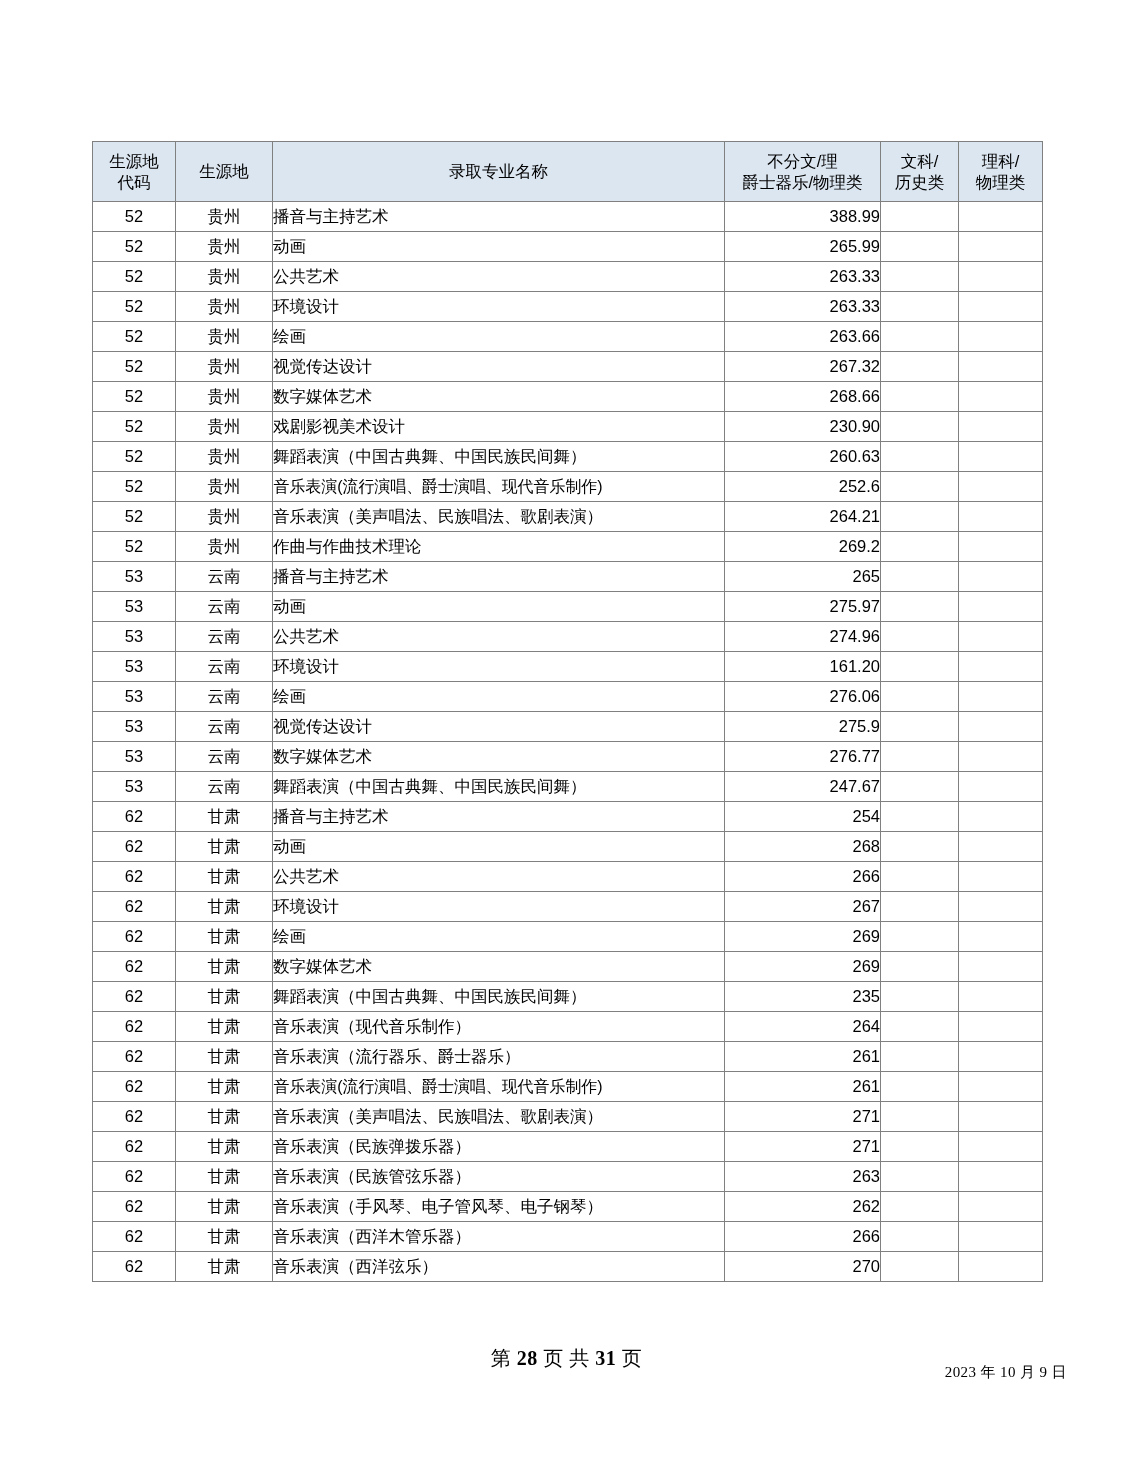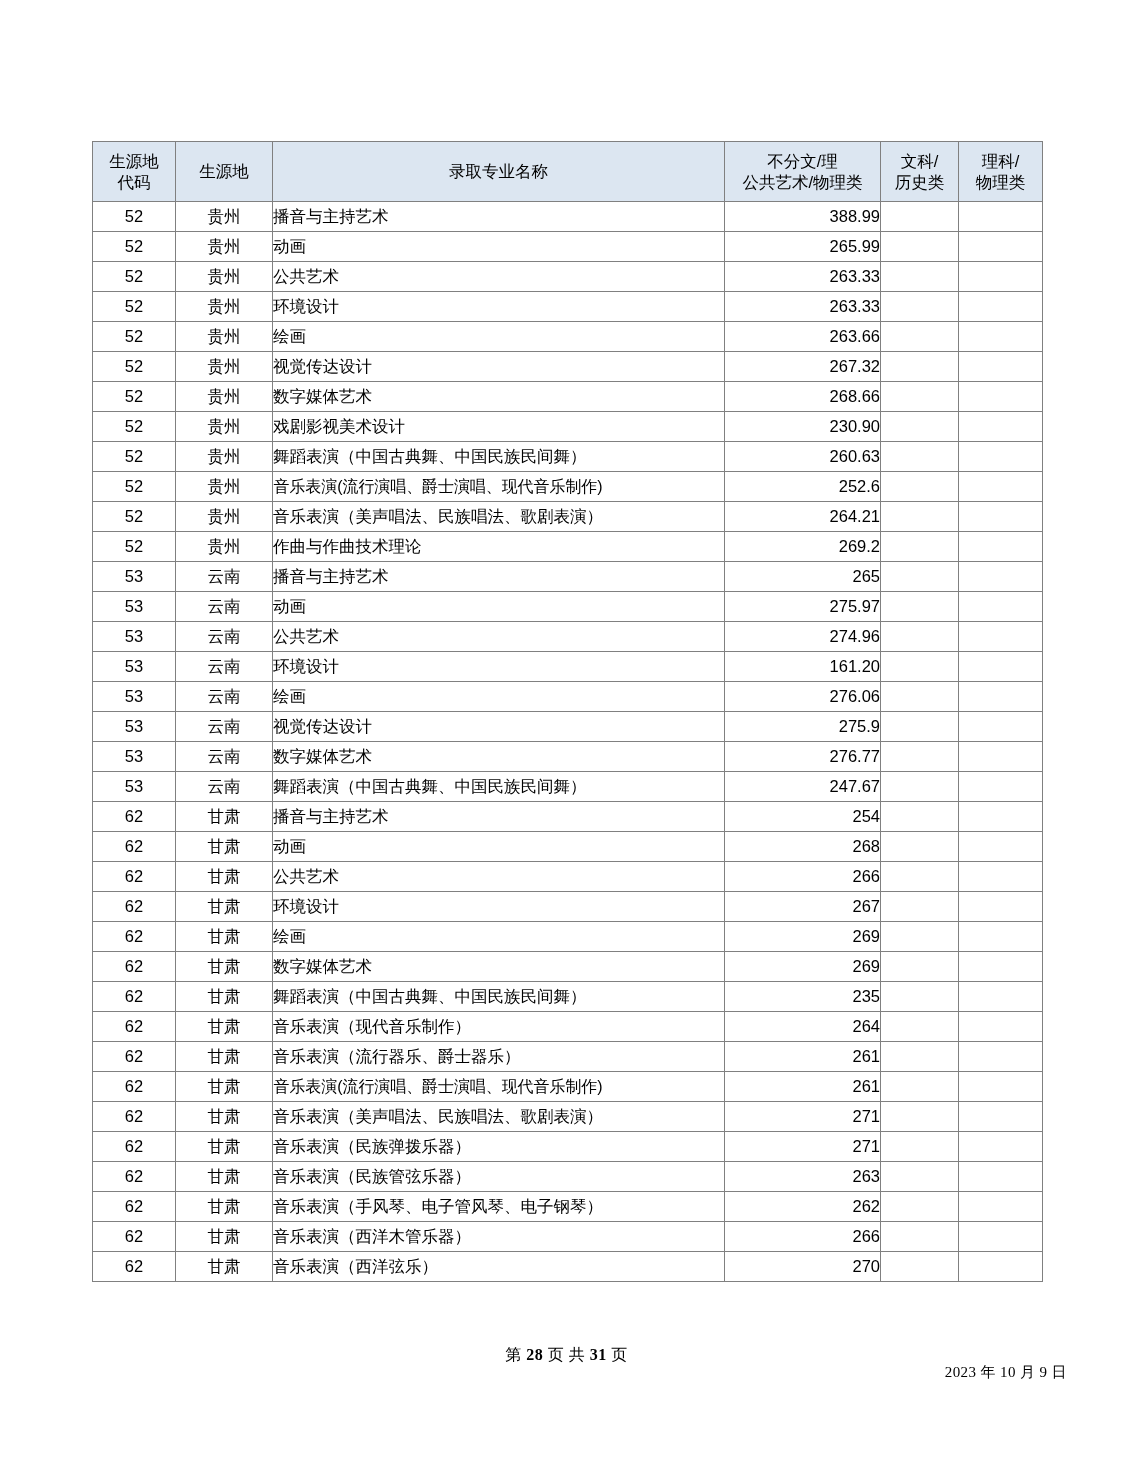--- a/index.html
+++ b/index.html
@@ -94,21 +94,21 @@
   }
 
   
   .footer-page {
     position: absolute;
     left: 0;
     top: 1337px;
     width: 1133px;
     text-align: center;
     font-family: "Liberation Serif", "DejaVu Serif", serif;
-    font-size: 16px;
+    font-size: 20px;
     letter-spacing: 0.5px;
   }
   .footer-page b { font-weight: bold; }
 
   .footer-date {
     position: absolute;
     right: 66px;
     top: 1355px;
     font-family: Liberation Serif, serif;
     font-size: 15px;
@@ -133,21 +133,21 @@
       <thead>
         <tr>
           <th>
             <span class="hl">生源地</span>
             <span class="hl">代码</span>
           </th>
           <th>生源地</th>
           <th>录取专业名称</th>
           <th>
             <span class="hl">不分文/理</span>
-            <span class="hl">公共艺术/物理类</span>
+            <span class="hl">爵士器乐/物理类</span>
           </th>
           <th>
             <span class="hl">文科/</span>
             <span class="hl">历史类</span>
           </th>
           <th>
             <span class="hl">理科/</span>
             <span class="hl">物理类</span>
           </th>
         </tr>

